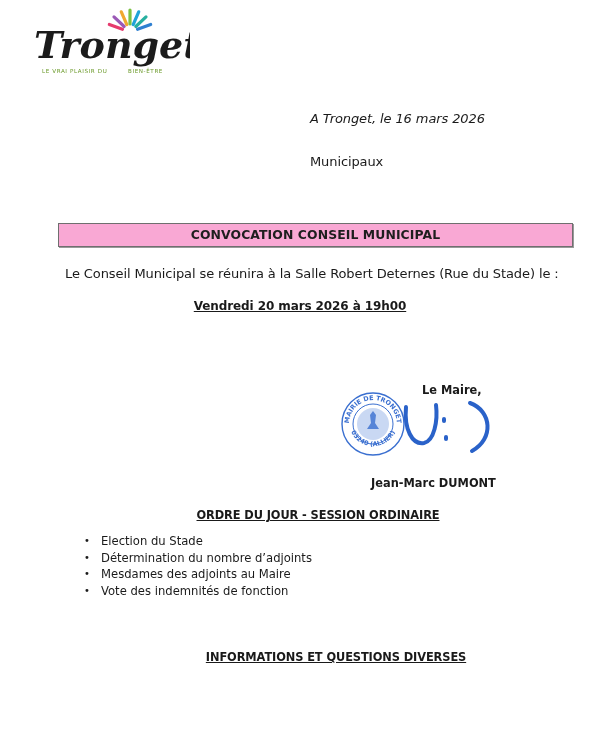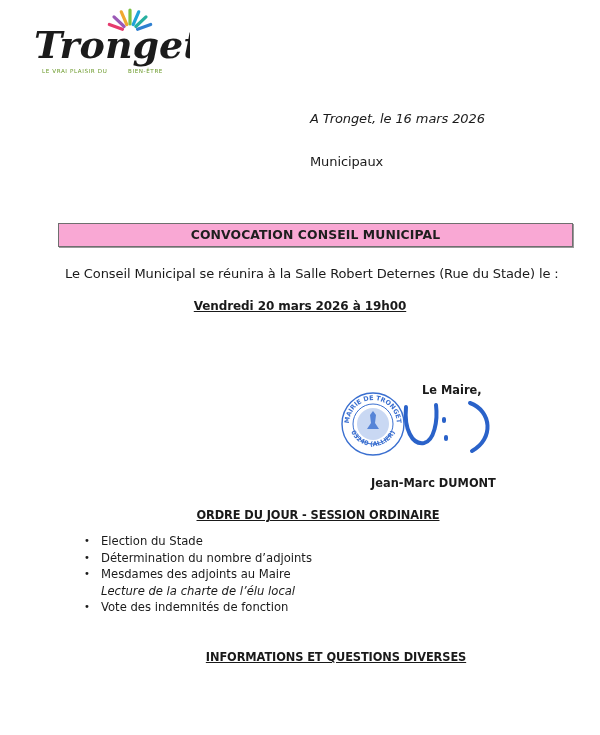--- a/index.html
+++ b/index.html
@@ -112,21 +112,20 @@
     <span class="bullet">•</span>
     <span>Election du Stade</span>
   </li>
   <li>
     <span class="bullet">•</span>
     <span>Détermination du nombre d’adjoints</span>
   </li>
   <li>
     <span class="bullet">•</span>
     <span>Mesdames des adjoints au Maire</span>
-    <span class="sub">Lecture de la charte de l’élu local</span>
   </li>
   <li>
     <span class="bullet">•</span>
     <span>Vote des indemnités de fonction</span>
   </li>
 </ul>
 
 <div id="misc-title" class="abs txt">INFORMATIONS ET QUESTIONS DIVERSES</div>
 
 </body></html>

